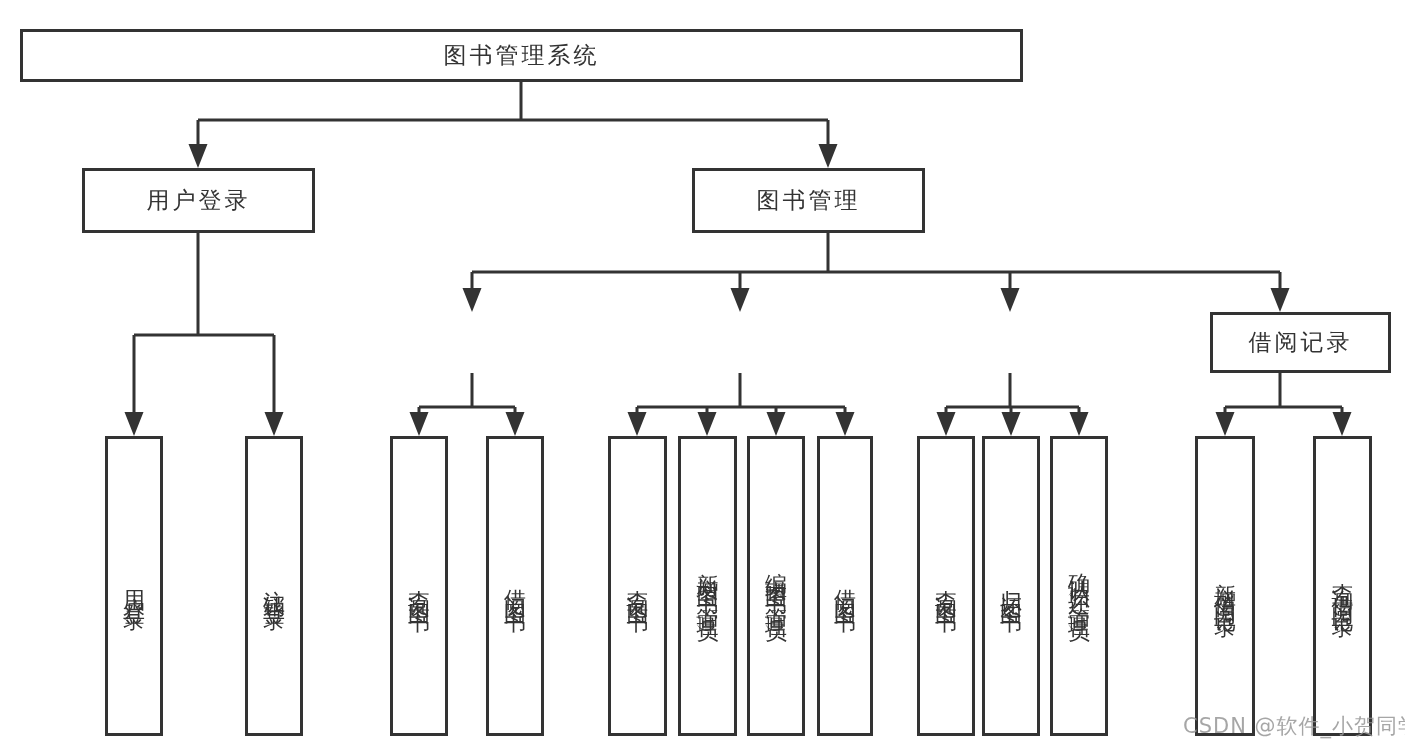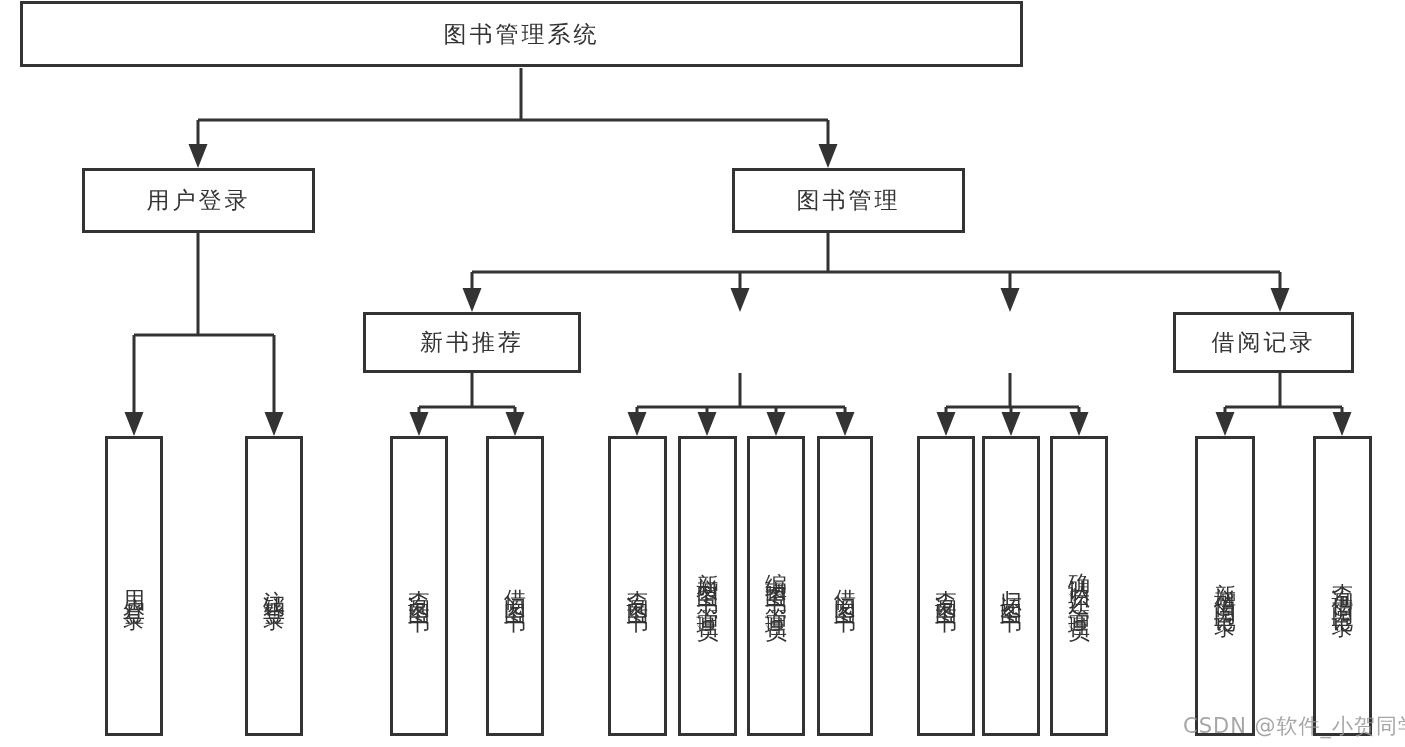--- a/index.html
+++ b/index.html
@@ -63,35 +63,32 @@
          M1000.5 288 L1019.5 288 L1010 312 Z M1270.5 288 L1289.5 288 L1280 312 Z
          M124.5 412 L143.5 412 L134 436 Z M264.5 412 L283.5 412 L274 436 Z
          M409.5 412 L428.5 412 L419 436 Z M505.5 412 L524.5 412 L515 436 Z
          M627.5 412 L646.5 412 L637 436 Z M697.5 412 L716.5 412 L707 436 Z
          M766.5 412 L785.5 412 L776 436 Z M835.5 412 L854.5 412 L845 436 Z
          M936.5 412 L955.5 412 L946 436 Z M1001.5 412 L1020.5 412 L1011 436 Z
          M1069.5 412 L1088.5 412 L1079 436 Z
          M1215.5 412 L1234.5 412 L1225 436 Z M1332.5 412 L1351.5 412 L1342 436 Z"></path>
   </svg>
 
-  <div class="node hbox" style="left:20px;top:1px;width:1003px;height:66px">
+  <div class="node hbox" style="left:20px;top:29px;width:1003px;height:53px">
     <span class="lbl">图书管理系统</span>
   </div>
 
   <div class="node hbox" style="left:82px;top:168px;width:233px;height:65px">
     <span class="lbl">用户登录</span>
   </div>
-  <div class="node hbox" style="left:732px;top:168px;width:233px;height:65px">
+  <div class="node hbox" style="left:692px;top:168px;width:233px;height:65px">
     <span class="lbl">图书管理</span>
   </div>
 
-  <div class="node hbox" style="left:363px;top:312px;width:218px;height:61px">
-    <span class="lbl">新书推荐</span>
-  </div>
-  <div class="node hbox" style="left:1173px;top:312px;width:181px;height:61px">
+  <div class="node hbox" style="left:1210px;top:312px;width:181px;height:61px">
     <span class="lbl">借阅记录</span>
   </div>
 
   <div class="node vbox" style="left:105px;top:436px;width:58px;height:300px">
     <span class="lbl">用户登录</span>
   </div>
   <div class="node vbox" style="left:245px;top:436px;width:58px;height:300px">
     <span class="lbl">注销登录</span>
   </div>
 

